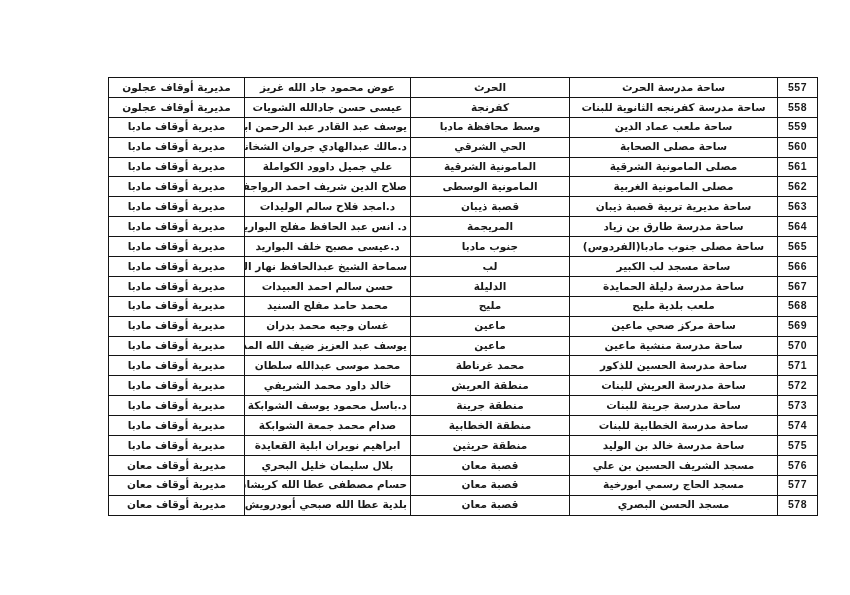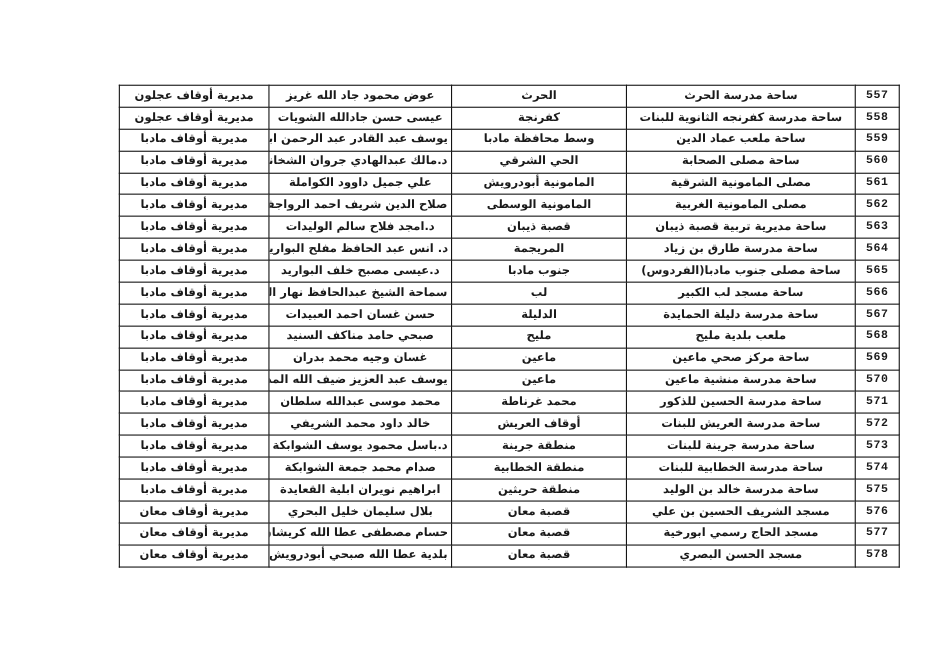--- a/index.html
+++ b/index.html
@@ -33,21 +33,21 @@
     font-weight: bold;
     font-size: 10.5px;
     color: #1a1a1a;
     line-height: 1.1;
     white-space: nowrap;
     overflow: hidden;
   }
   td.cell-number {
     font-size: 10.5px;
     letter-spacing: 0.5px;
-    font-family: Liberation Mono, monospace;
+    font-family: Liberation Sans, sans-serif;
   }
   col.col-number      { width: 40px; }
   col.col-site        { width: 208px; }
   col.col-area        { width: 159px; }
   col.col-name        { width: 166px; }
   col.col-directorate { width: 136px; }
 </style>
 </head>
 <body>
 
@@ -85,21 +85,21 @@
         <tr>
           <td class="cell-number">560</td>
           <td class="cell-site">ساحة مصلى الصحابة</td>
           <td class="cell-area">الحي الشرقي</td>
           <td class="cell-name">د.مالك عبدالهادي جروان الشخانبة</td>
           <td class="cell-directorate">مديرية أوقاف مادبا</td>
         </tr>
         <tr>
           <td class="cell-number">561</td>
           <td class="cell-site">مصلى المامونية الشرقية</td>
-          <td class="cell-area">المامونية أبودرويش</td>
+          <td class="cell-area">المامونية الشرقية</td>
           <td class="cell-name">علي جميل داوود الكواملة</td>
           <td class="cell-directorate">مديرية أوقاف مادبا</td>
         </tr>
         <tr>
           <td class="cell-number">562</td>
           <td class="cell-site">مصلى المامونية الغربية</td>
           <td class="cell-area">المامونية الوسطى</td>
           <td class="cell-name">صلاح الدين شريف احمد الرواجفة</td>
           <td class="cell-directorate">مديرية أوقاف مادبا</td>
         </tr>
@@ -128,28 +128,28 @@
           <td class="cell-number">566</td>
           <td class="cell-site">ساحة مسجد لب الكبير</td>
           <td class="cell-area">لب</td>
           <td class="cell-name">سماحة الشيخ عبدالحافظ نهار الربطة</td>
           <td class="cell-directorate">مديرية أوقاف مادبا</td>
         </tr>
         <tr>
           <td class="cell-number">567</td>
           <td class="cell-site">ساحة مدرسة دليلة الحمايدة</td>
           <td class="cell-area">الدليلة</td>
-          <td class="cell-name">حسن غسان احمد العبيدات</td>
+          <td class="cell-name">حسن سالم احمد العبيدات</td>
           <td class="cell-directorate">مديرية أوقاف مادبا</td>
         </tr>
         <tr>
           <td class="cell-number">568</td>
           <td class="cell-site">ملعب بلدية مليح</td>
           <td class="cell-area">مليح</td>
-          <td class="cell-name">صبحي حامد مناكف السنيد</td>
+          <td class="cell-name">محمد حامد مفلح السنيد</td>
           <td class="cell-directorate">مديرية أوقاف مادبا</td>
         </tr>
         <tr>
           <td class="cell-number">569</td>
           <td class="cell-site">ساحة مركز صحي ماعين</td>
           <td class="cell-area">ماعين</td>
           <td class="cell-name">غسان وجيه محمد بدران</td>
           <td class="cell-directorate">مديرية أوقاف مادبا</td>
         </tr>
         <tr>
@@ -162,21 +162,21 @@
         <tr>
           <td class="cell-number">571</td>
           <td class="cell-site">ساحة مدرسة الحسين للذكور</td>
           <td class="cell-area">محمد غرناطة</td>
           <td class="cell-name">محمد موسى عبدالله سلطان</td>
           <td class="cell-directorate">مديرية أوقاف مادبا</td>
         </tr>
         <tr>
           <td class="cell-number">572</td>
           <td class="cell-site">ساحة مدرسة العريش للبنات</td>
-          <td class="cell-area">أوقاف العريش</td>
+          <td class="cell-area">منطقة العريش</td>
           <td class="cell-name">خالد داود محمد الشريفي</td>
           <td class="cell-directorate">مديرية أوقاف مادبا</td>
         </tr>
         <tr>
           <td class="cell-number">573</td>
           <td class="cell-site">ساحة مدرسة جرينة للبنات</td>
           <td class="cell-area">منطقة جرينة</td>
           <td class="cell-name">د.باسل محمود يوسف الشوابكة</td>
           <td class="cell-directorate">مديرية أوقاف مادبا</td>
         </tr>

